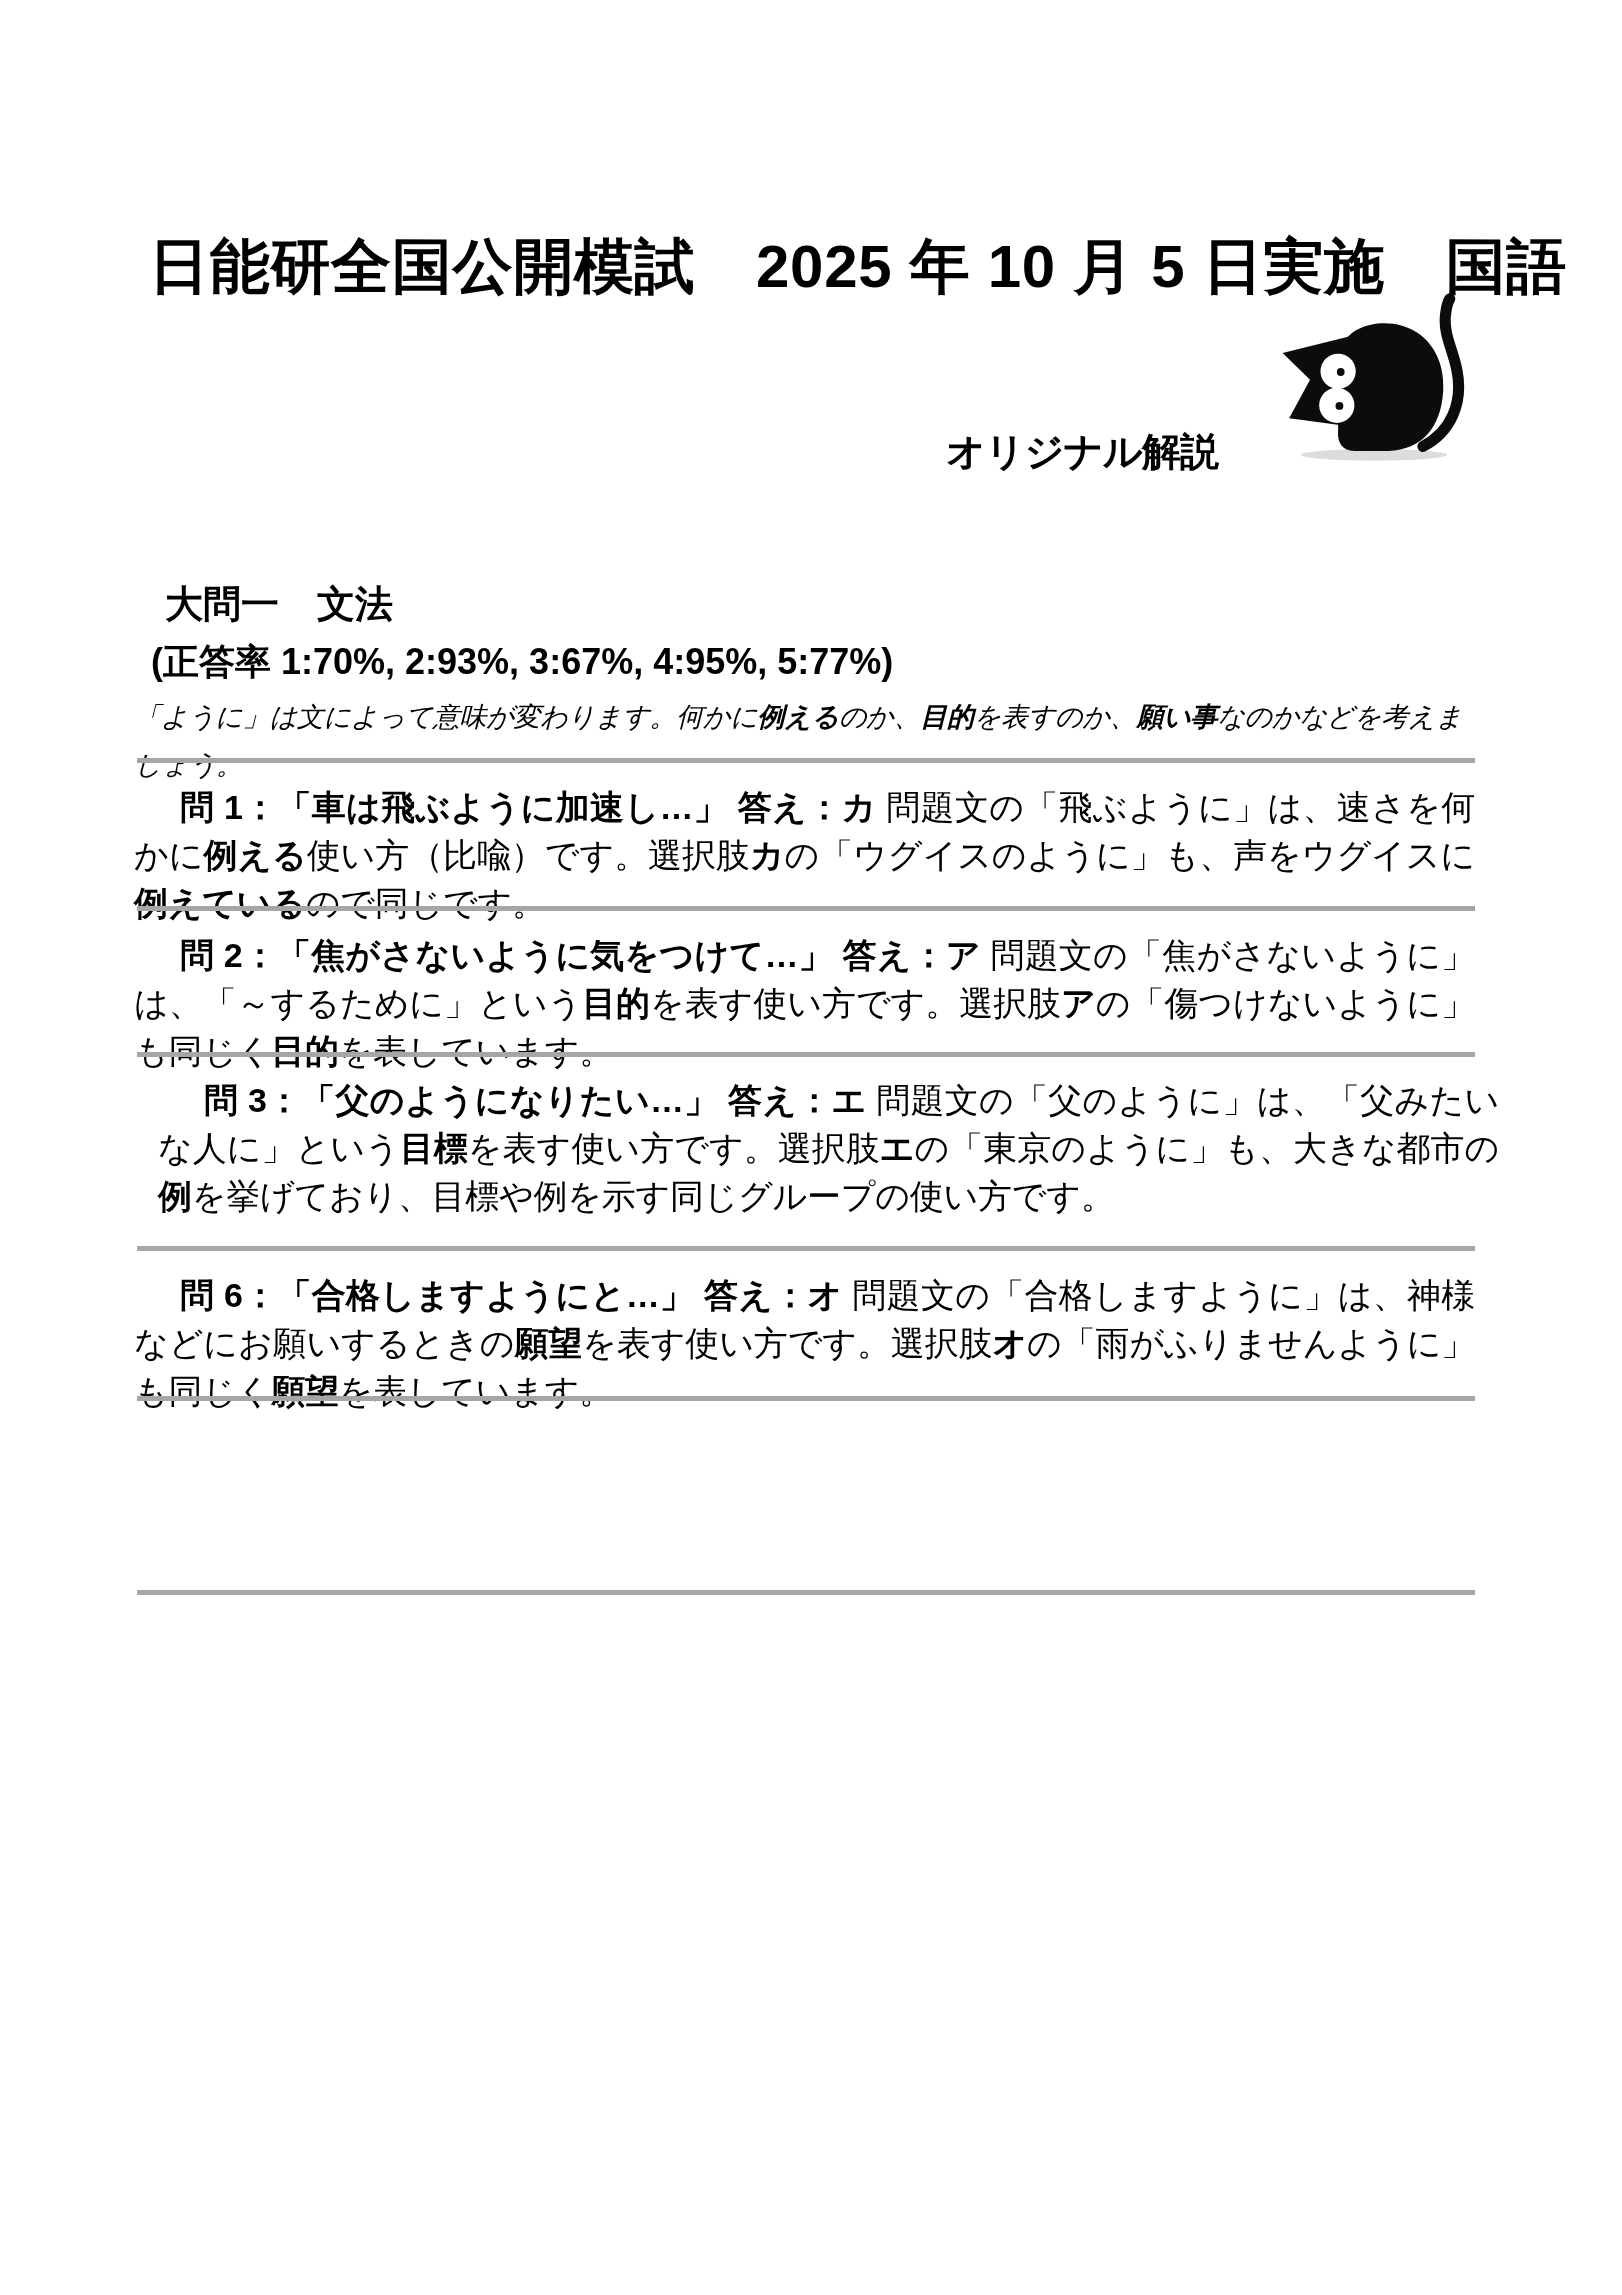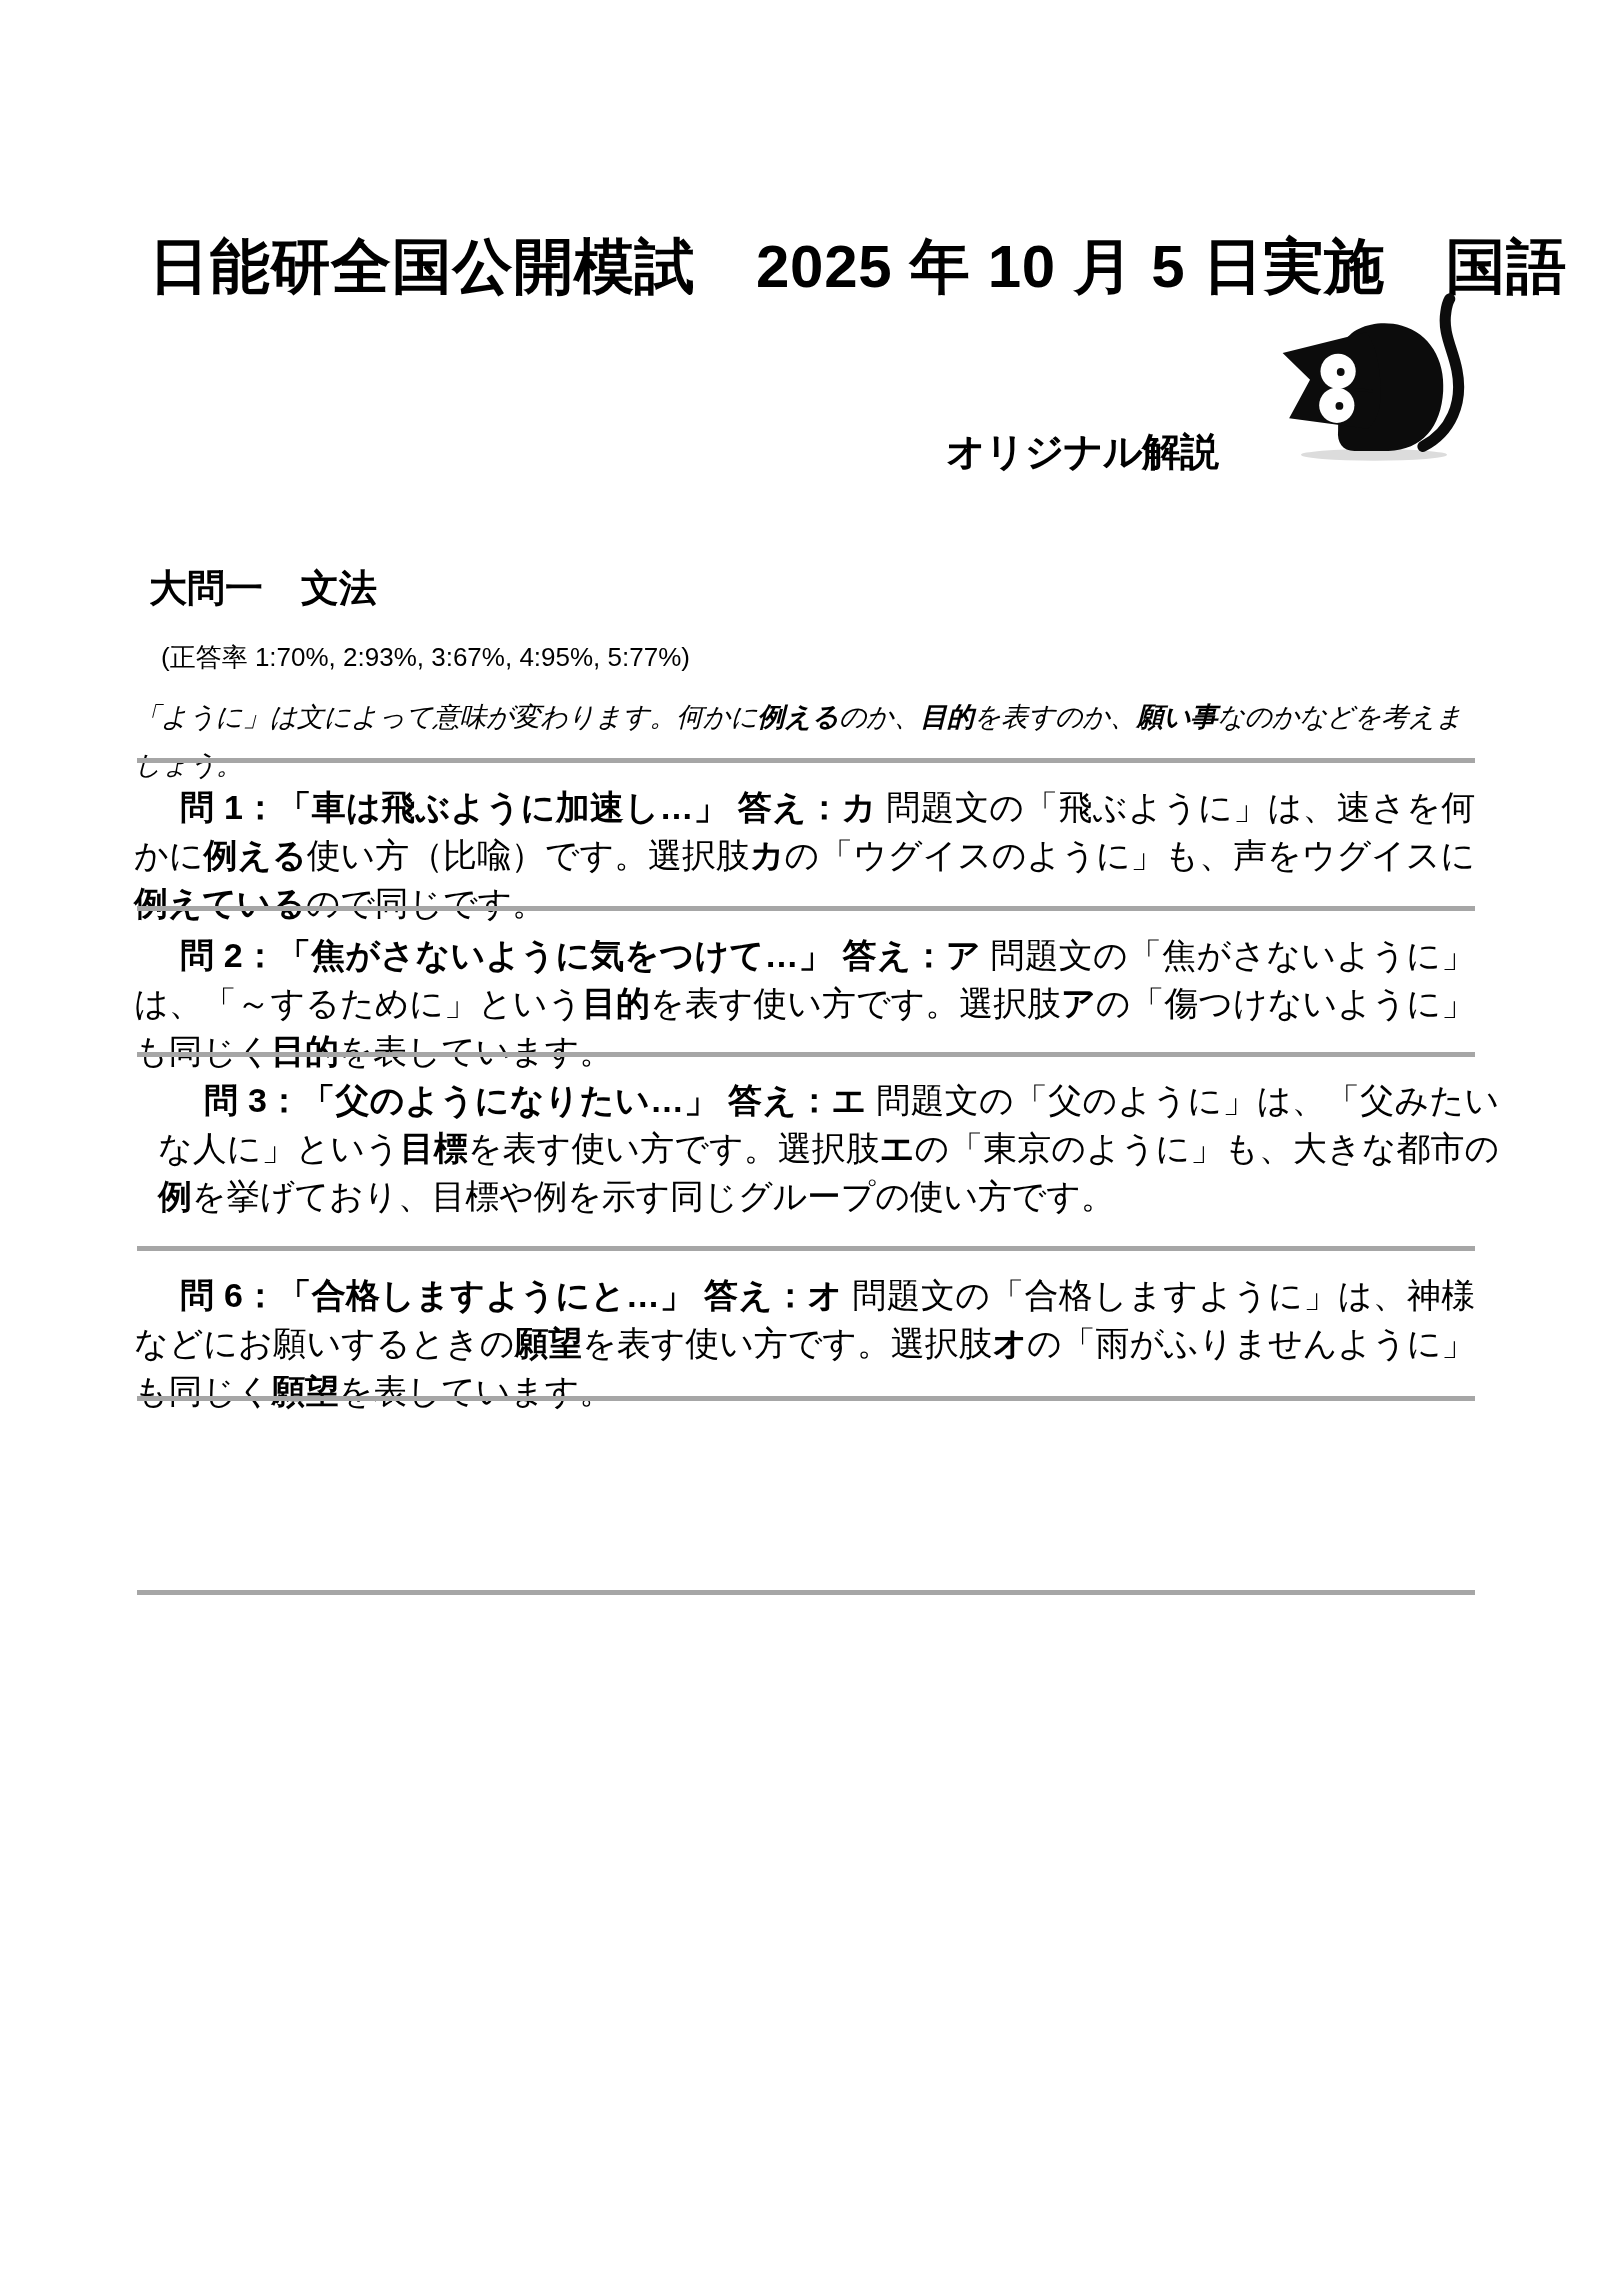--- a/index.html
+++ b/index.html
@@ -20,26 +20,26 @@
     position:absolute;left:946px;top:432px;
     font-size:39px;line-height:1;font-weight:900;
     letter-spacing:-0.7px;white-space:nowrap;text-align:right;
   }
   .cat{position:absolute;left:1276px;top:293px;width:196px;height:171px;}
   .cat svg{display:block;width:100%;height:100%;}
 
   .section-heading{
     position:absolute;left:149px;top:569px;
     font-size:38px;line-height:1;font-weight:900;
-    margin:0;white-space:nowrap;
+    margin:16px;white-space:nowrap;
   }
   .rate-line{
     position:absolute;left:151px;top:644px;
-    font-size:26px;line-height:1;font-weight:400;
-    letter-spacing:0;white-space:nowrap;margin-left:10px;
+    font-size:36px;line-height:1;font-weight:700;
+    letter-spacing:0;white-space:nowrap;
   }
   .intro{
     position:absolute;left:134px;top:693px;width:1348px;
     font-size:27px;line-height:48px;margin:0;
     letter-spacing:-0.3px;
     font-style:italic;
   }
   .para{
     position:absolute;left:134px;width:1341px;
     font-size:34px;line-height:48px;margin:0;

